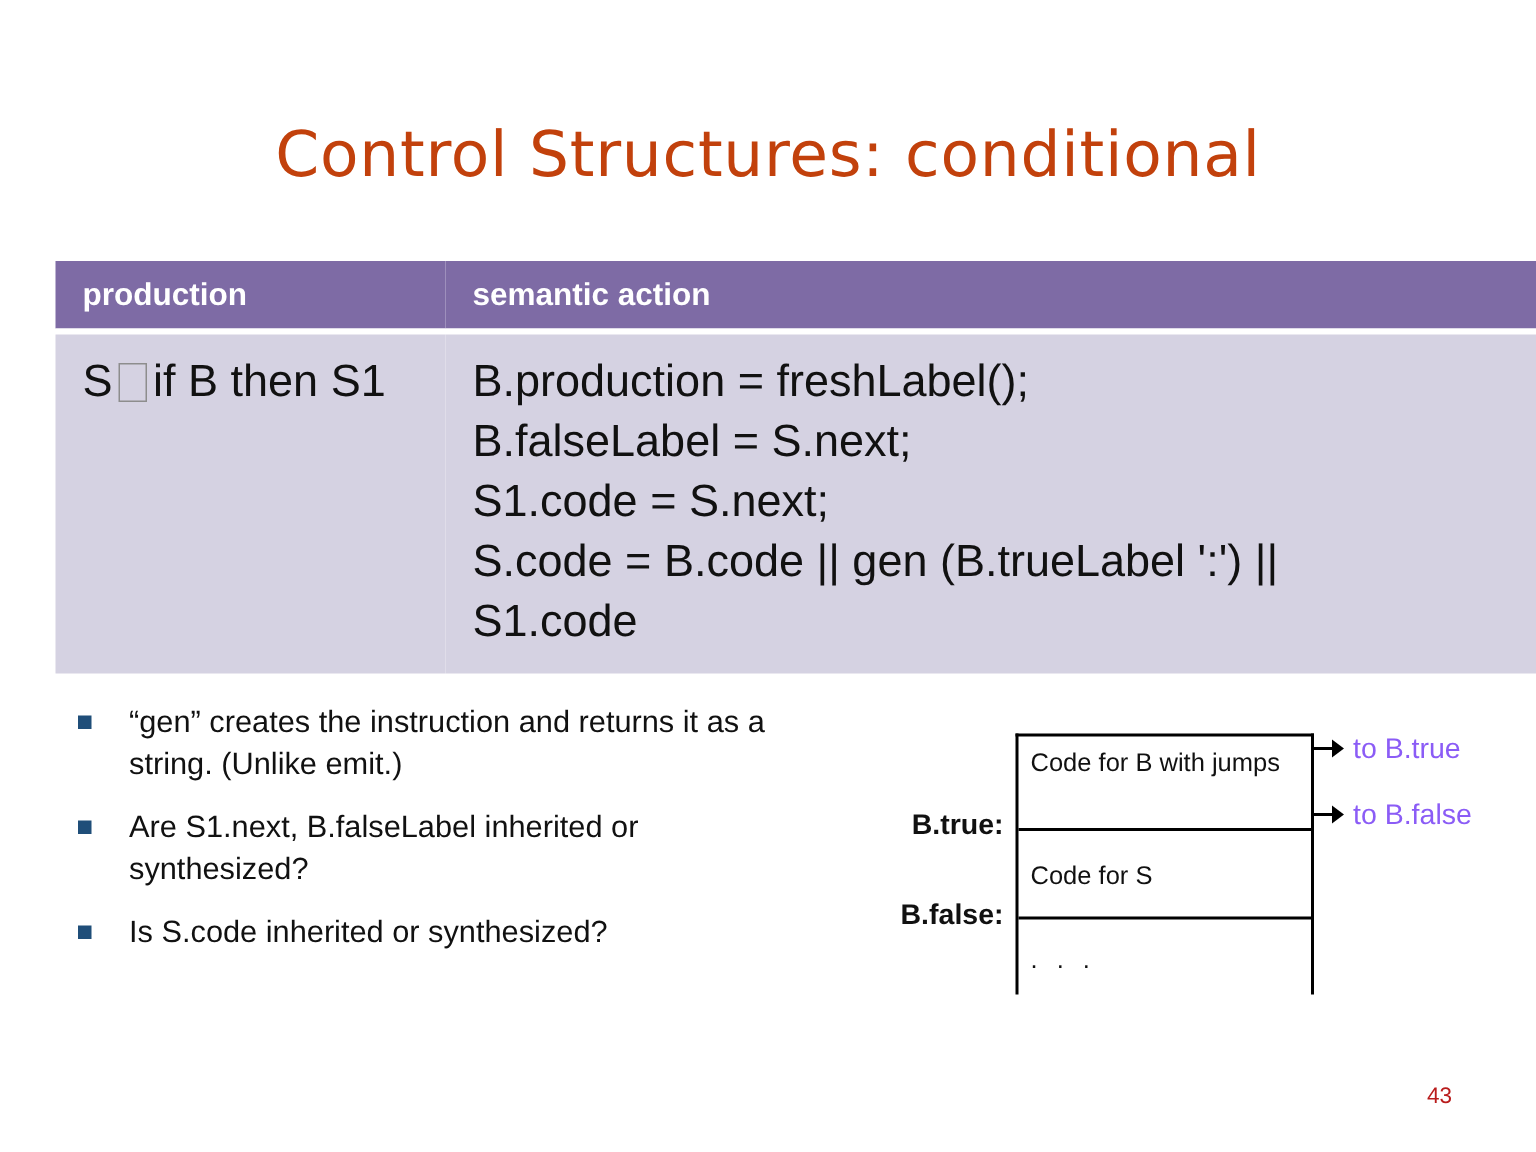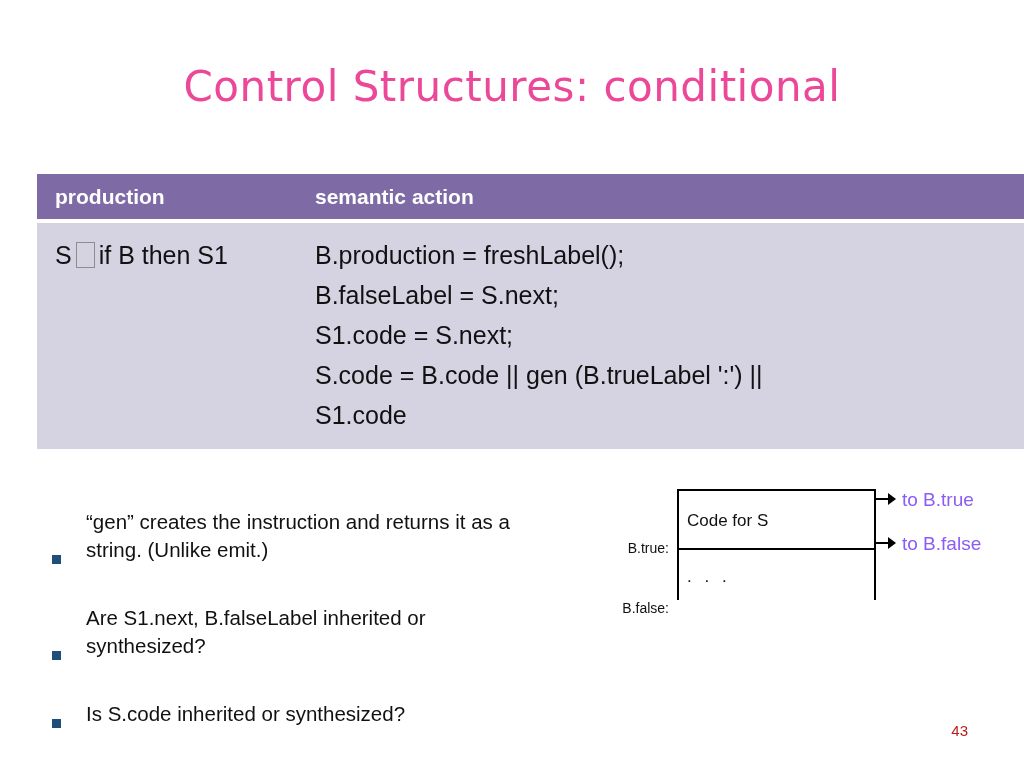--- a/index.html
+++ b/index.html
@@ -13,28 +13,28 @@
     position: relative;
     overflow: hidden;
     font-family: "Liberation Sans", sans-serif;
     color: #000000;
   }
 
   
   #slide-title {
     position: absolute;
     left: 0;
-    top: 62px;
+    top: 78px;
     width: 1024px;
     text-align: center;
     font-family: "DejaVu Sans", sans-serif;
     font-size: 42px;
     font-weight: 400;
     letter-spacing: 0.5px;
-    color: #ec4899;
+    color: #c2410c;
     white-space: nowrap;
   }
 
   
   #production-table {
     position: absolute;
     left: 37px;
     top: 174px;
     width: 1020px;
     border-collapse: collapse;
@@ -55,21 +55,21 @@
     height: 45px;
     line-height: 45px;
     padding-left: 18px !important;
     box-sizing: border-box;
     border-right: 5px solid #ffffff;
   }
   .th-cell.last { border-right: 0; }
   .td-cell {
     background: #D5D2E2;
     color: #111111;
-    font-size: 25px;
+    font-size: 30px;
     line-height: 40px;
     padding: 12px 0 14px 18px !important;
     box-sizing: border-box;
     border-right: 5px solid #ffffff;
   }
   .td-cell.last { border-right: 0; }
   .spacer-row td { height: 4px; background: #ffffff; padding: 0 !important; }
   .tofu {
     display: inline-block;
     width: 17px;
@@ -82,23 +82,22 @@
 
   
   #bullet-list {
     position: absolute;
     left: 52px;
     top: 468px;
     width: 470px;
   }
   .bullet-item {
     display: flex;
-    align-items: flex-end;
+    align-items: flex-start;
     margin-bottom: 14px;
-    margin-top: 40px;
   }
   .bullet-marker {
     flex: 0 0 auto;
     width: 9px;
     height: 9px;
     background: #1F4E79;
     margin-top: 9px;
     margin-right: 25px;
   }
   .bullet-text {
@@ -133,24 +132,25 @@
     color: #111;
     padding: 5px 0 6px 8px;
   }
   .diag-seg.seg-b { height: 63px; }
   .diag-seg.seg-s { height: 59px; padding-top: 17px; }
   .diag-seg.seg-dots { height: 50px; border-bottom: 0; padding-top: 14px; letter-spacing: 4px; }
 
   .diag-side-label {
     position: absolute;
     right: 341px;
-    font-size: 14px;
+    font-size: 19px;
     color: #111;
     white-space: nowrap;
     text-align: left;
+    font-weight: bold;
   }
   #label-btrue  { top: 70px; }
   #label-bfalse { top: 130px; }
 
   .arrow {
     position: absolute;
     left: 296px;
     width: 20px;
     height: 12px;
   }
@@ -236,20 +236,21 @@
     <span class="bullet-text">Is S.code inherited or synthesized?</span>
   </div>
 </div>
 
 <div id="code-layout-diagram">
 
   <div class="diag-side-label" id="label-btrue">B.true:</div>
   <div class="diag-side-label" id="label-bfalse">B.false:</div>
 
   <div class="diag-box">
+    <div class="diag-seg seg-b">Code for B with jumps</div>
     <div class="diag-seg seg-s">Code for S</div>
     <div class="diag-seg seg-dots">. . .</div>
   </div>
 
   <div class="arrow" id="arrow-btrue">
     <span class="shaft"></span>
     <span class="head"></span>
   </div>
   <div class="arrow-label" id="arrow-label-btrue">to B.true</div>
 

